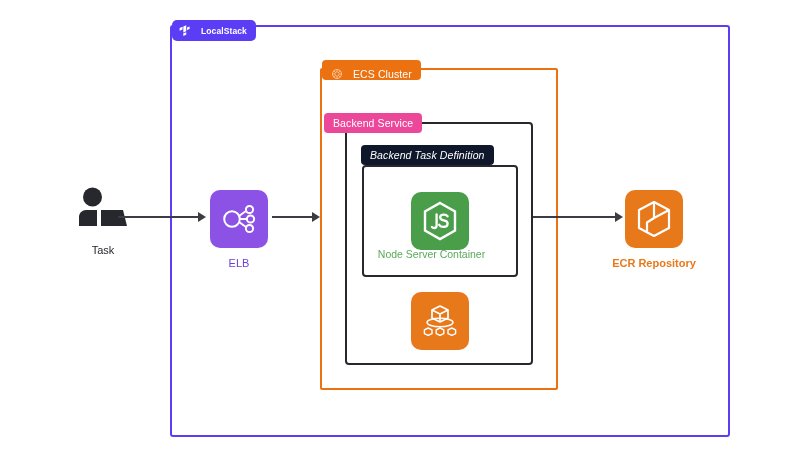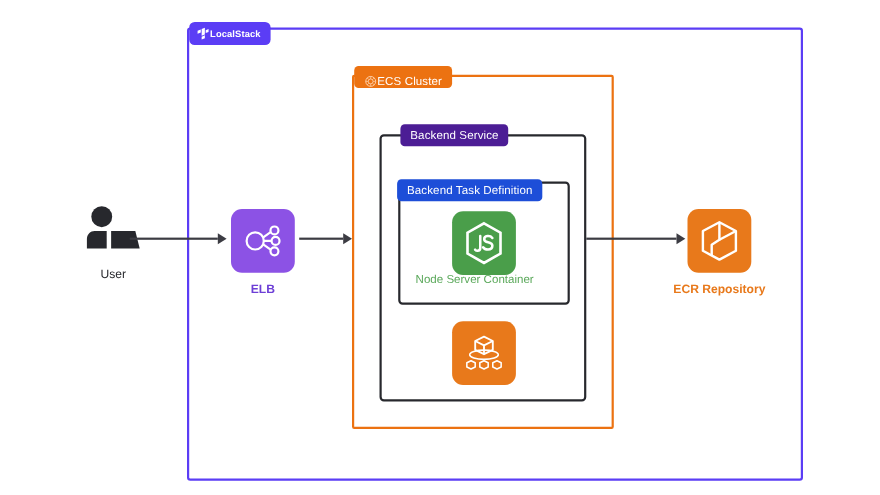--- a/index.html
+++ b/index.html
@@ -26,45 +26,45 @@
     left: 345px; top: 122px; width: 188px; height: 243px;
     border: 2px solid #27282d; border-radius: 4px;
   }
   #task-definition-box {
     left: 362px; top: 165px; width: 156px; height: 112px;
     border: 2px solid #27282d; border-radius: 4px;
   }
 
   
   .tab {
-    position: absolute; display: flex; align-items: center; gap: 0;
+    position: absolute; display: flex; align-items: center; gap: 10px;
     height: 20px; padding: 0 9px; border-radius: 4px;
     font-size: 10.5px; letter-spacing: .1px; white-space: nowrap;
     color: #ffffff;
   }
   #localstack-tab { left: 172px; top: 20px; background: #5b3df5; height: 21px; padding: 0 9px 0 6px; font-size: 8.5px; font-weight: 700; border-radius: 5px; }
   #ecs-cluster-tab { left: 322px; top: 60px; background: #ec7211; align-items: flex-end; }
-  #backend-service-tab { left: 364px; top: 113px; background: #4c1d95; }
-  #task-definition-tab { left: 361px; top: 163px; background: #1d4ed8; }
+  #backend-service-tab { left: 324px; top: 113px; background: #ec4899; }
+  #task-definition-tab { left: 361px; top: 145px; background: #0f172a; font-style: italic; }
 
   
   .node { position: absolute; display: flex; flex-direction: column; align-items: center; }
   .node-icon {
     width: 58px; height: 58px; border-radius: 10px;
     display: flex; align-items: center; justify-content: center;
   }
   .node-label { margin-top: 9px; font-size: 11px; white-space: nowrap; }
 
   #user-node { left: 48px; top: 186px; width: 110px; }
   #user-node .node-icon { background: transparent; border-radius: 0; width: 56px; height: 46px; }
   #user-node .node-label { color: #27282d; margin-top: 12px; }
 
   #elb-node { left: 207px; top: 190px; width: 64px; }
   #elb-node .node-icon { background: #8c52e5; }
-  #elb-node .node-label { color: #6d3fd6; font-weight: 700; }
+  #elb-node .node-label { color: #6d3fd6; font-weight: 400; }
 
   #ecr-node { left: 623px; top: 190px; width: 62px; text-align: right; }
   #ecr-node .node-icon { background: #e8791b; }
   #ecr-node .node-label { color: #e8791b; font-weight: 700; }
 
   #node-server-node { left: 411px; top: 192px; width: 58px; }
   #node-server-node .node-icon { background: #4a9e4a; }
   #node-server-label-wrap {
     position: absolute; left: 365px; top: 248px; width: 133px;
     text-align: center; font-size: 10.5px; color: #5aa85a; white-space: nowrap;
@@ -140,21 +140,21 @@
   </div>
 
   <div class="node" id="user-node">
     <div class="node-icon">
       <svg width="56" height="46" viewBox="0 0 56 46">
         <circle cx="17.5" cy="11" r="9.5" fill="#27282d"></circle>
         <path d="M4 40 L4 31 C4 27.2 7.2 24 11 24 L22 24 L22 40 Z" fill="#27282d"></path>
         <path d="M26 24 L48 24 L52 40 L26 40 Z" fill="#27282d"></path>
       </svg>
     </div>
-    <div class="node-label">User</div>
+    <div class="node-label">Task</div>
   </div>
 
   <div class="node" id="elb-node">
     <div class="node-icon">
       <svg width="40" height="40" viewBox="0 0 40 40">
         <circle cx="13" cy="20" r="7.8" fill="none" stroke="#ffffff" stroke-width="2"></circle>
         <circle cx="30.5" cy="10.5" r="3.6" fill="none" stroke="#ffffff" stroke-width="2"></circle>
         <circle cx="31.5" cy="20" r="3.6" fill="none" stroke="#ffffff" stroke-width="2"></circle>
         <circle cx="30.5" cy="29.5" r="3.6" fill="none" stroke="#ffffff" stroke-width="2"></circle>
         <path d="M20 17 L27 12 M20.8 20 L27.9 20 M20 23 L27 28" stroke="#ffffff" stroke-width="2" fill="none"></path>

